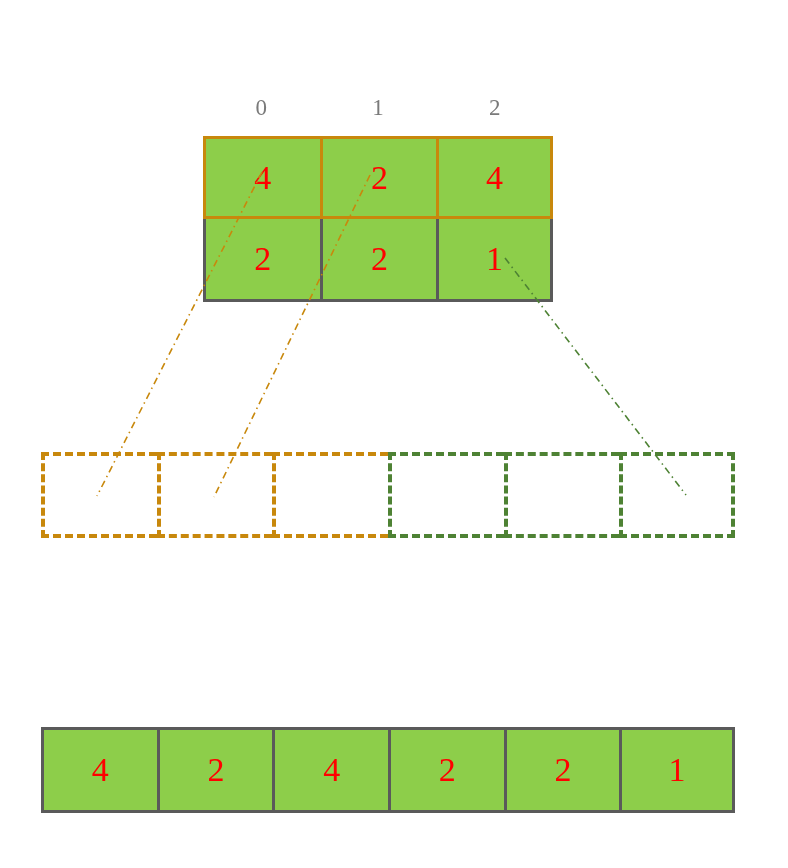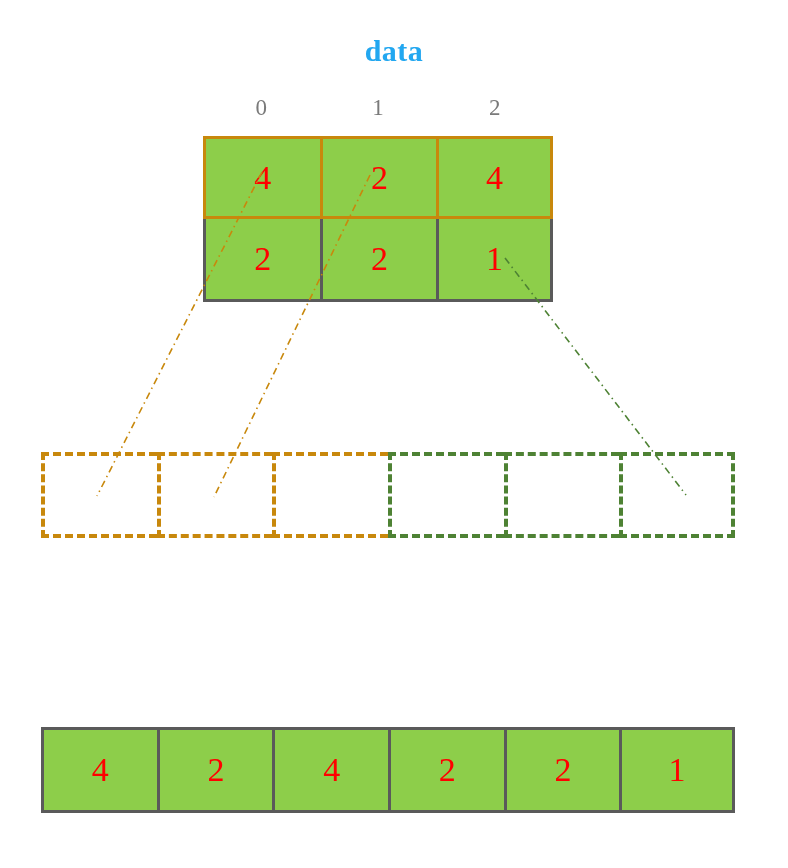--- a/index.html
+++ b/index.html
@@ -152,21 +152,20 @@
     width: 788px;
     height: 868px;
     pointer-events: none;
   }
 </style>
 </head>
 <body>
 
 <div id="stage">
 
-  <div class="title">data</div>
 
   <div class="col-labels">
     <div class="col-label">0</div>
     <div class="col-label">1</div>
     <div class="col-label">2</div>
   </div>
 
   <div class="grid2d">
     <div class="grid-row row-top">
       <div class="cell">4</div>

